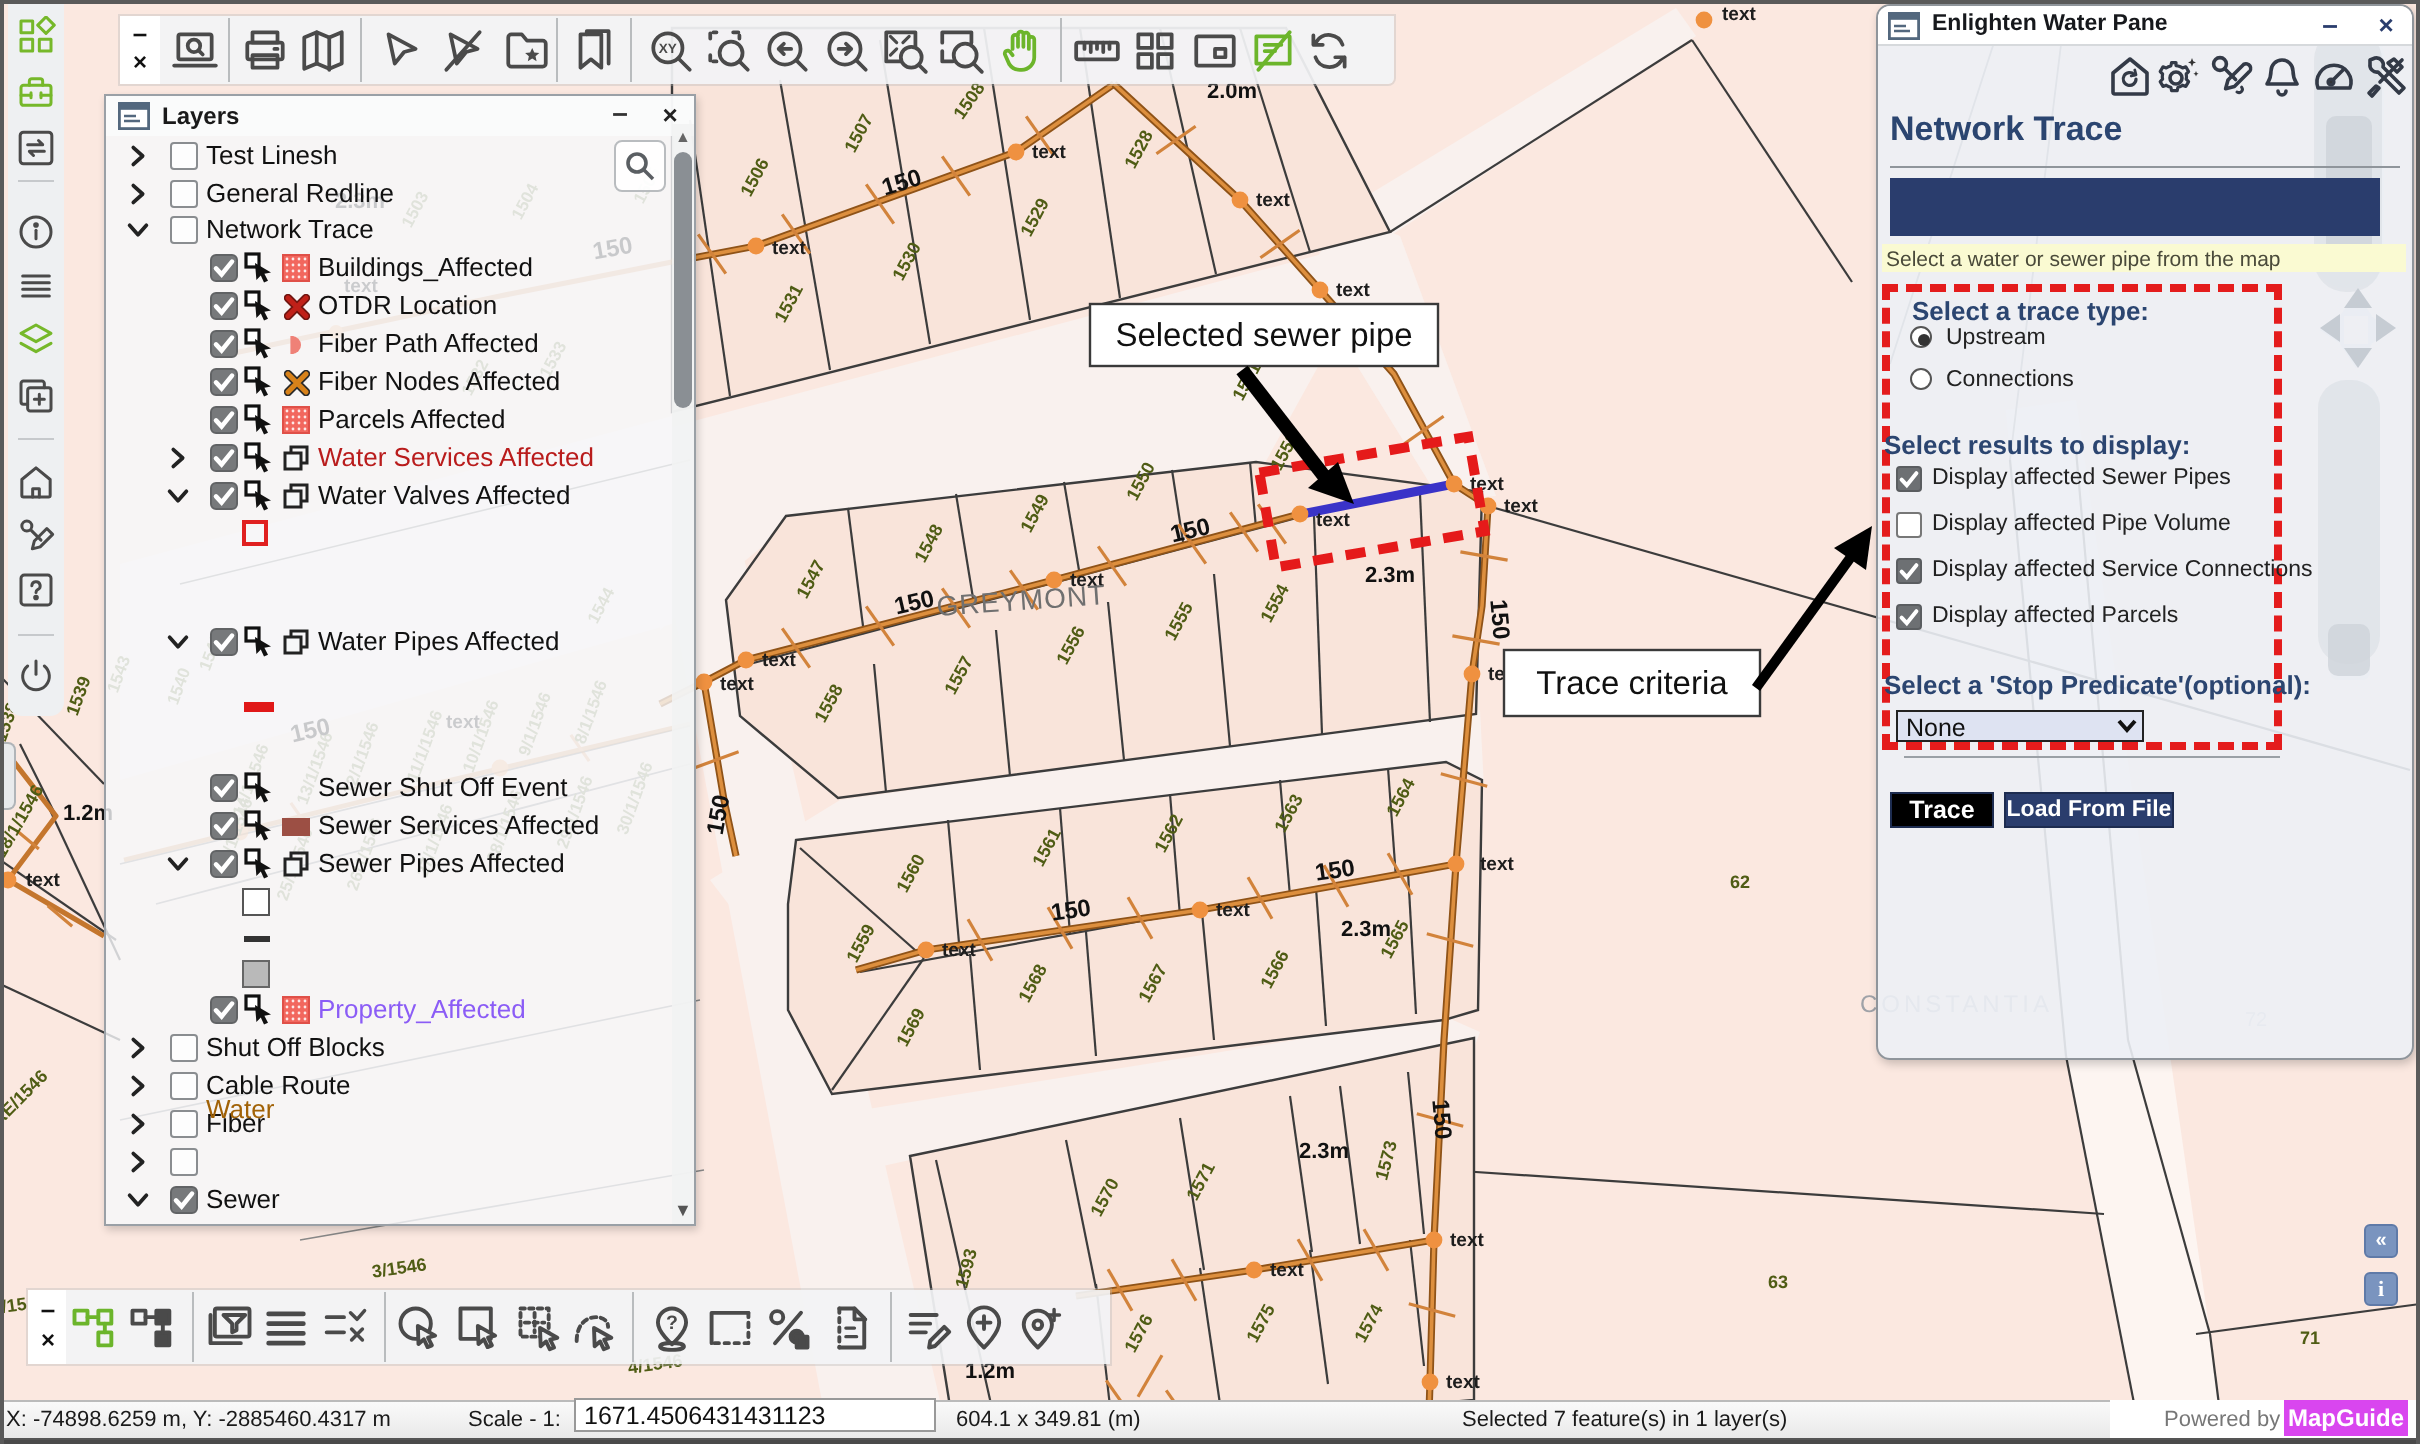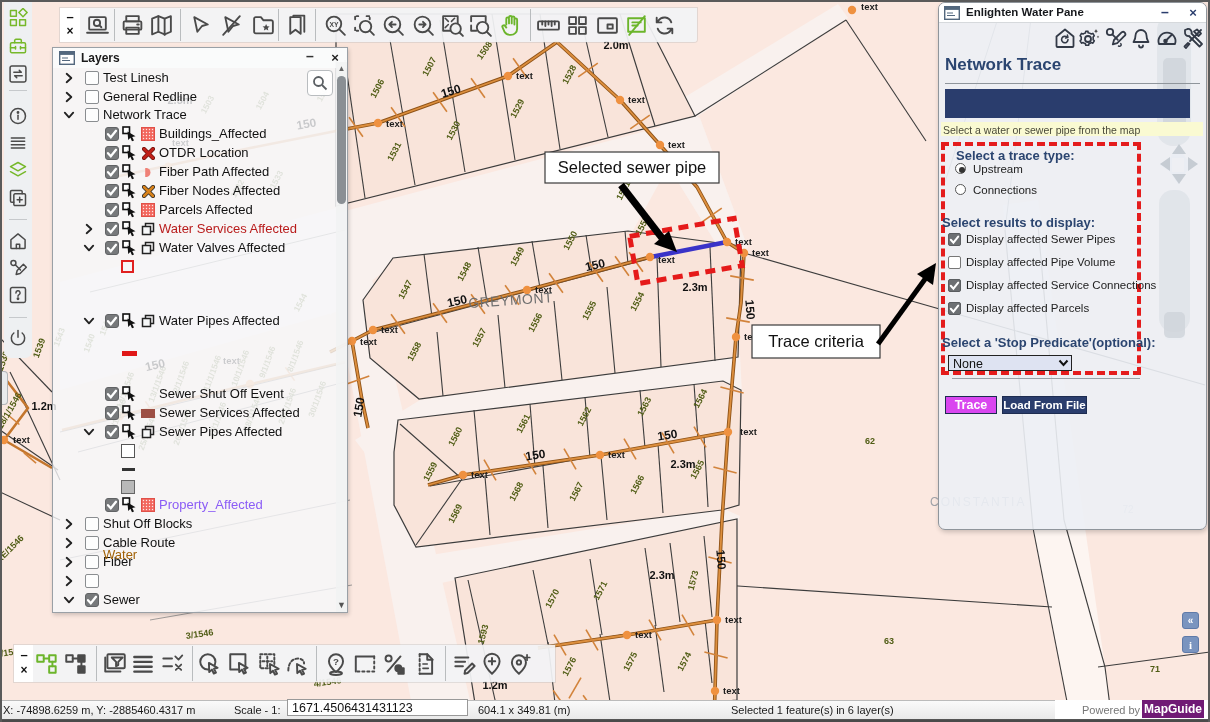--- a/index.html
+++ b/index.html
@@ -885,35 +885,35 @@
       <path d="M2.8 6.8l2.6 2.8 4.8-6" stroke="#fff" stroke-width="2" fill="none" stroke-linecap="round"></path>
     </svg>
 <div style="position:absolute;left:966px;top:302px;font:11.5px 'Liberation Sans',sans-serif;color:#222">Display affected Parcels</div>
 <div style="position:absolute;left:942px;top:335px;font:bold 13px 'Liberation Sans',sans-serif;color:#2b4570">Select a 'Stop Predicate'(optional):</div>
 <div style="position:absolute;left:948px;top:355px;width:124px;height:16px;background:#dee3f2;border:1.5px solid #222"></div>
 <div style="position:absolute;left:953px;top:357px;font:12.5px 'Liberation Sans',sans-serif;color:#111">None</div>
 <svg style="position:absolute;left:1058px;top:358px" width="11" height="10" viewBox="0 0 11 10">
       <path d="M1.5 2.5L5.5 7l4-4.5" stroke="#111" stroke-width="2" fill="none"></path>
     </svg>
 <div style="position:absolute;left:952px;top:378px;width:188px;height:1px;background:#9aa0a6"></div>
-<div style="position:absolute;left:945px;top:396px;width:52px;height:18px;background:#d946ef;border:1px solid #1d2c50;color:#fff;font:bold 12.5px 'Liberation Sans',sans-serif;text-align:center;line-height:17px">Trace</div>
+<div style="position:absolute;left:945px;top:396px;width:52px;height:18px;background:#000000;border:1px solid #1d2c50;color:#fff;font:bold 12.5px 'Liberation Sans',sans-serif;text-align:center;line-height:17px">Trace</div>
 <div style="position:absolute;left:1002px;top:396px;width:85px;height:18px;background:#2a3d6d;border:1px solid #1d2c50;color:#fff;font:bold 11.5px 'Liberation Sans',sans-serif;text-align:center;line-height:17px;white-space:nowrap">Load From File</div>
 <div style="position:absolute;left:0;top:371px;width:8px;height:34px;background:#e8eaec;border:1px solid #b0b4b8;border-left:none;border-radius:0 4px 4px 0"></div>
 <div style="position:absolute;left:1182px;top:612px;width:17px;height:17px;background:#7a94bf;border:1px solid #5f7aa8;border-radius:3px;color:#fff;font:bold 10px 'Liberation Sans',sans-serif;text-align:center;line-height:16px">«</div>
 <div style="position:absolute;left:1182px;top:636px;width:17px;height:17px;background:#7a94bf;border:1px solid #5f7aa8;border-radius:3px;color:#fff;font:bold 11px 'Liberation Serif',serif;text-align:center;line-height:16px">i</div>
 <div style="position:absolute;left:0;top:700px;width:1210px;height:19px;background:linear-gradient(#fafafa,#e9e9e9);border-top:1px solid #bbb"></div>
 <div style="position:absolute;left:1055px;top:700px;width:155px;height:19px;background:#fff"></div>
 <div style="position:absolute;left:3px;top:704px;font:11px 'Liberation Sans',sans-serif;color:#1a1a1a">X: -74898.6259 m, Y: -2885460.4317 m</div>
 <div style="position:absolute;left:234px;top:704px;font:11px 'Liberation Sans',sans-serif;color:#1a1a1a">Scale - 1:</div>
 <div style="position:absolute;left:287px;top:699px;width:181px;height:17px;background:#fff;border:1px solid #999"></div>
 <div style="position:absolute;left:292px;top:701px;font:12.5px 'Liberation Sans',sans-serif;color:#111">1671.4506431431123</div>
 <div style="position:absolute;left:478px;top:704px;font:11px 'Liberation Sans',sans-serif;color:#1a1a1a">604.1 x 349.81 (m)</div>
-<div style="position:absolute;left:731px;top:704px;font:11px 'Liberation Sans',sans-serif;color:#1a1a1a">Selected 1 feature(s) in 6 layer(s)</div>
+<div style="position:absolute;left:731px;top:704px;font:11px 'Liberation Sans',sans-serif;color:#1a1a1a">Selected 7 feature(s) in 1 layer(s)</div>
 <div style="position:absolute;left:1082px;top:704px;font:11px 'Liberation Sans',sans-serif;color:#777">Powered by</div>
-<div style="position:absolute;left:1142px;top:700px;width:62px;height:18px;background:#701a75;color:#fff;font:bold 12px 'Liberation Sans',sans-serif;text-align:center;line-height:18px">MapGuide</div>
+<div style="position:absolute;left:1142px;top:700px;width:62px;height:18px;background:#d946ef;color:#fff;font:bold 12px 'Liberation Sans',sans-serif;text-align:center;line-height:18px">MapGuide</div>
 <div style="position:absolute;left:0;top:719px;width:1210px;height:3px;background:#555"></div>
 <svg style="position:absolute;left:0;top:0;z-index:50" width="1210" height="722" viewBox="0 0 1210 722">
 <g transform="rotate(-9.8 686 251)">
         <rect x="633" y="227" width="106" height="48" fill="none" stroke="#e51a1a" stroke-width="5" stroke-dasharray="10 6.5"></rect>
       </g>
 <rect x="545" y="152" width="174" height="31" fill="#fff" stroke="#3a3a3a" stroke-width="1.2"></rect>
 <text x="632" y="173" font-family="Liberation Sans, sans-serif" font-size="16.5" fill="#111" text-anchor="middle">Selected sewer pipe</text>
 <line x1="621" y1="185" x2="662" y2="238" stroke="#000" stroke-width="7"></line>
 <polygon points="677,252 654,244 669,231" fill="#000"></polygon>
 <rect x="752" y="325" width="128" height="33" fill="#fff" stroke="#3a3a3a" stroke-width="1.2"></rect>

